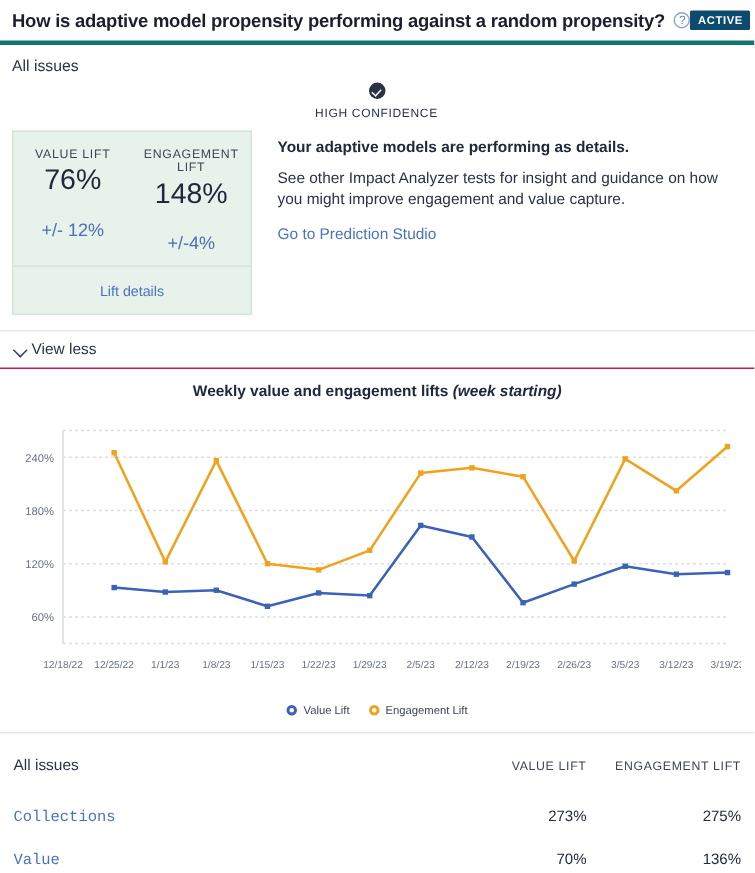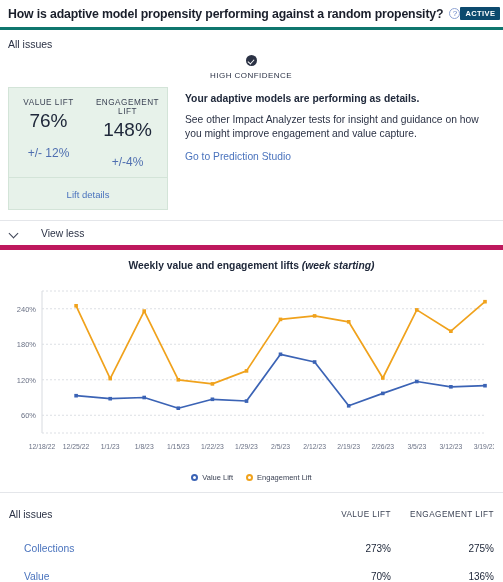--- a/index.html
+++ b/index.html
@@ -93,23 +93,23 @@
   .summary-desc {
     font-size: 10.3px; color: #2b3245; margin-top: 9px; line-height: 1.35;
   }
   .summary-link {
     display: inline-block; margin-top: 10px;
     font-size: 10.3px; color: #4a73bd; cursor: pointer;
   }
 
   
   .viewless-row {
-    display: flex; align-items: center; gap: 23px;
+    display: flex; align-items: center; gap: 3px;
     padding: 7px 0 6px 9px;
-    border-bottom: 5px solid #be185d;
+    border-bottom: 1px solid #be185d;
     cursor: pointer;
   }
   .chevron {
     width: 9px; height: 9px; position: relative; flex: 0 0 auto;
   }
   .chevron:after {
     content: ""; position: absolute; left: 0.5px; top: 1px;
     width: 6px; height: 6px;
     border: solid #3c4355; border-width: 0 1.3px 1.3px 0;
     transform: rotate(45deg);
@@ -148,22 +148,22 @@
     font-size: 10.3px; color: #2b3245;
   }
   th.col-num {
     text-align: right; font-size: 8.2px;
     letter-spacing: 0.45px; color: #3c4355;
   }
   th.col-value { width: 112px; }
   th.col-engagement { width: 112px; padding-right: 9px; }
   tbody td { padding: 8px 0 9px 0; }
   td.cell-name {
-    text-align: left; padding-left: 24px;
-    font-size: 10.3px; color: #4a73bd; cursor: pointer;
+    text-align: left; padding-left: 9px;
+    font-size: 10.3px; color: #4a73bd; cursor: pointer; font-family: Liberation Mono, monospace;
   }
   td.cell-num {
     text-align: right; font-size: 10px; color: #20293b;
   }
   td.cell-engagement { padding-right: 9px; }
 </style>
 </head>
 <body>
 
 <div class="card">

